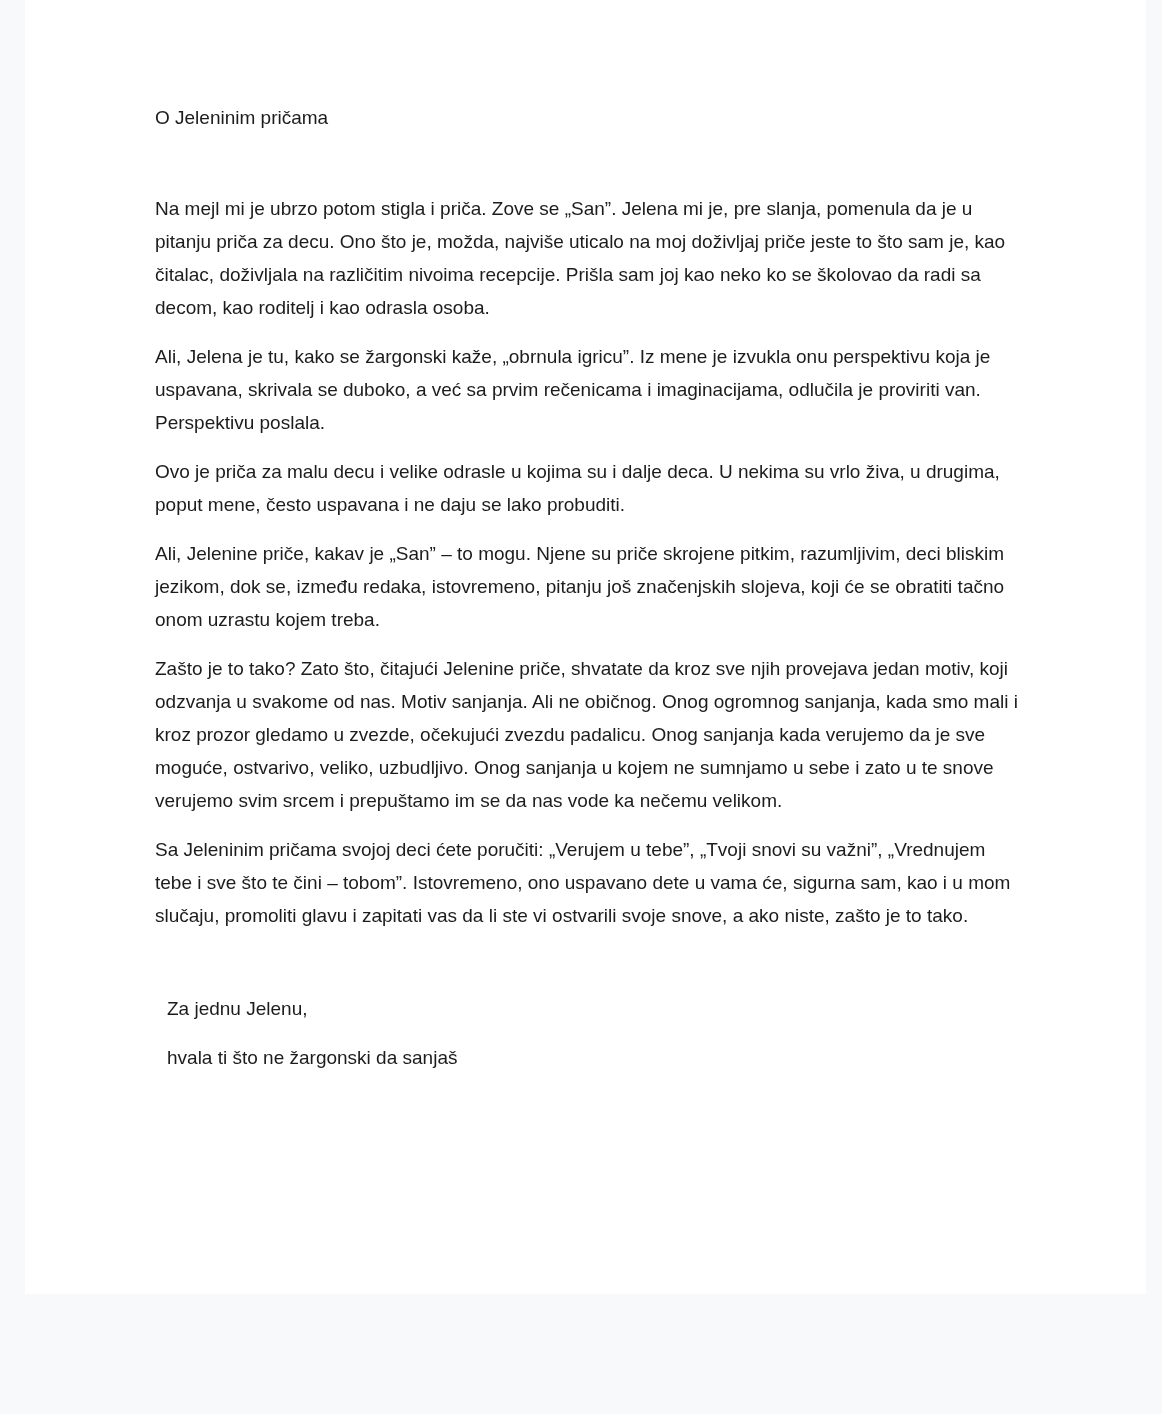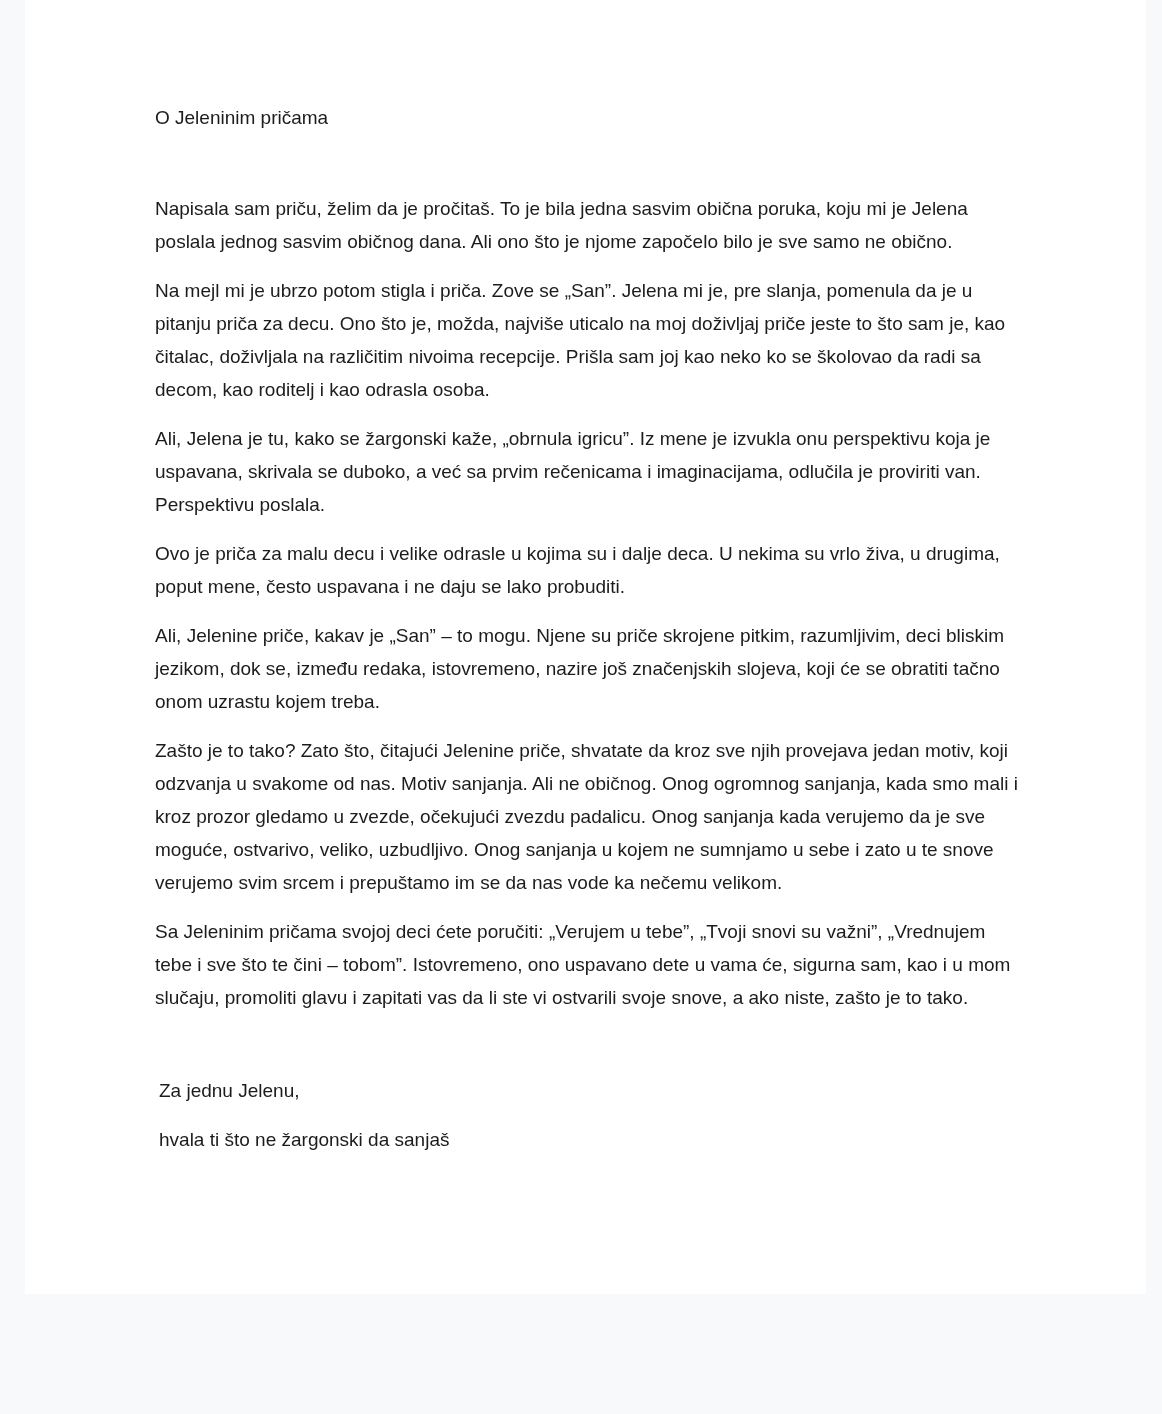--- a/index.html
+++ b/index.html
@@ -44,40 +44,39 @@
     font-size:19px;
     font-weight:400;
     line-height:33px;
     margin:0 0 16px 0;
     color:var(--text);
   }
   .closing p{
     font-size:19px;
     font-weight:400;
     line-height:33px;
-    margin:0 0 16px 4px;
+    margin:0 0 16px 12px;
     color:var(--text);
   }
   .closing{
     margin-top:60px;
   }
 </style>
 </head>
 <body>
 
 <div class="viewer">
   <div class="page">
     <div class="content">
       <h1 class="doc-title">O Jeleninim pričama</h1>
       <div class="doc-body">
-          <p>Napisala sam priču, želim da je pročitaš. To je bila jedna sasvim obična poruka, koju mi je Jelena poslala jednog sasvim običnog dana. Ali ono što je njome započelo bilo je sve samo ne obično.</p>
           <p>Na mejl mi je ubrzo potom stigla i priča. Zove se „San”. Jelena mi je, pre slanja, pomenula da je u pitanju priča za decu. Ono što je, možda, najviše uticalo na moj doživljaj priče jeste to što sam je, kao čitalac, doživljala na različitim nivoima recepcije. Prišla sam joj kao neko ko se školovao da radi sa decom, kao roditelj i kao odrasla osoba.</p>
           <p>Ali, Jelena je tu, kako se žargonski kaže, „obrnula igricu”. Iz mene je izvukla onu perspektivu koja je uspavana, skrivala se duboko, a već sa prvim rečenicama i imaginacijama, odlučila je proviriti van. Perspektivu poslala.</p>
           <p>Ovo je priča za malu decu i velike odrasle u kojima su i dalje deca. U nekima su vrlo živa, u drugima, poput mene, često uspavana i ne daju se lako probuditi.</p>
-          <p>Ali, Jelenine priče, kakav je „San” – to mogu. Njene su priče skrojene pitkim, razumljivim, deci bliskim jezikom, dok se, između redaka, istovremeno, nazire još značenjskih slojeva, koji će se obratiti tačno onom uzrastu kojem treba.</p>
+          <p>Ali, Jelenine priče, kakav je „San” – to mogu. Njene su priče skrojene pitkim, razumljivim, deci bliskim jezikom, dok se, između redaka, istovremeno, pitanju još značenjskih slojeva, koji će se obratiti tačno onom uzrastu kojem treba.</p>
           <p>Zašto je to tako? Zato što, čitajući Jelenine priče, shvatate da kroz sve njih provejava jedan motiv, koji odzvanja u svakome od nas. Motiv sanjanja. Ali ne običnog. Onog ogromnog sanjanja, kada smo mali i kroz prozor gledamo u zvezde, očekujući zvezdu padalicu. Onog sanjanja kada verujemo da je sve moguće, ostvarivo, veliko, uzbudljivo. Onog sanjanja u kojem ne sumnjamo u sebe i zato u te snove verujemo svim srcem i prepuštamo im se da nas vode ka nečemu velikom.</p>
           <p>Sa Jeleninim pričama svojoj deci ćete poručiti: „Verujem u tebe”, „Tvoji snovi su važni”, „Vrednujem tebe i sve što te čini – tobom”. Istovremeno, ono uspavano dete u vama će, sigurna sam, kao i u mom slučaju, promoliti glavu i zapitati vas da li ste vi ostvarili svoje snove, a ako niste, zašto je to tako.</p>
         </div>
       <div class="closing">
         <p>Za jednu Jelenu,</p>
         <p>hvala ti što ne žargonski da sanjaš</p>
       </div>
     </div>
   </div>
 </div>

